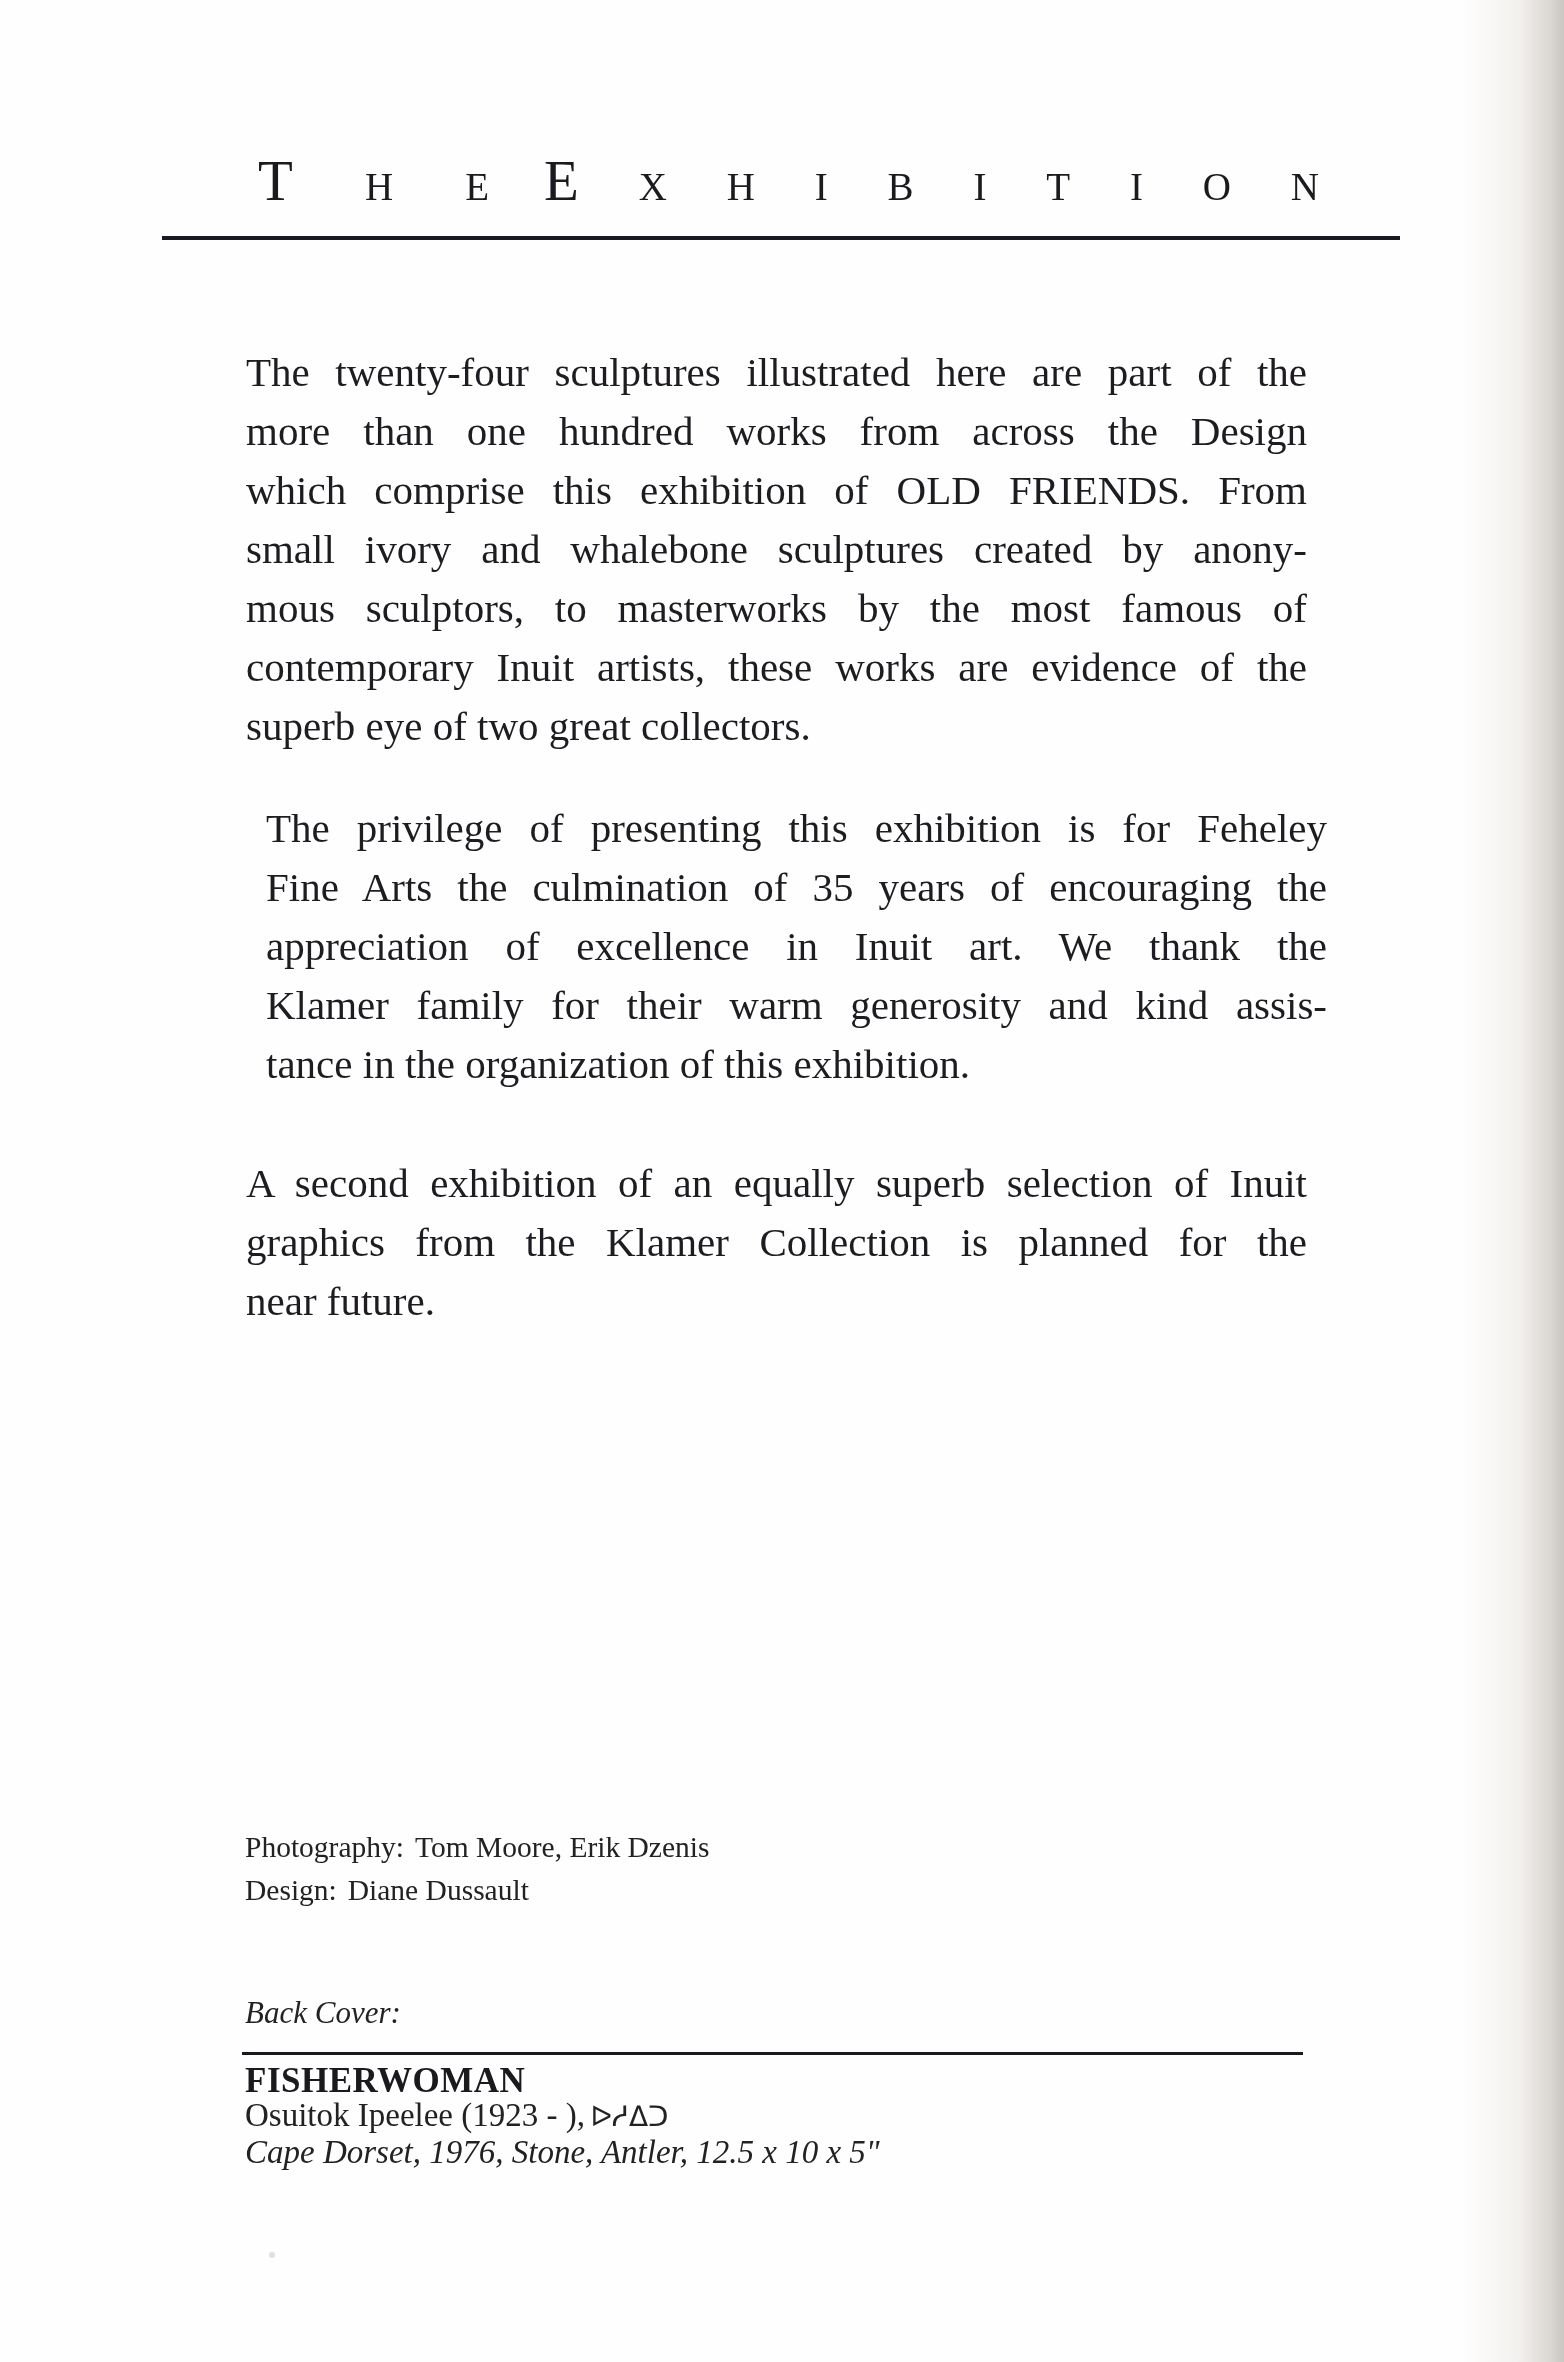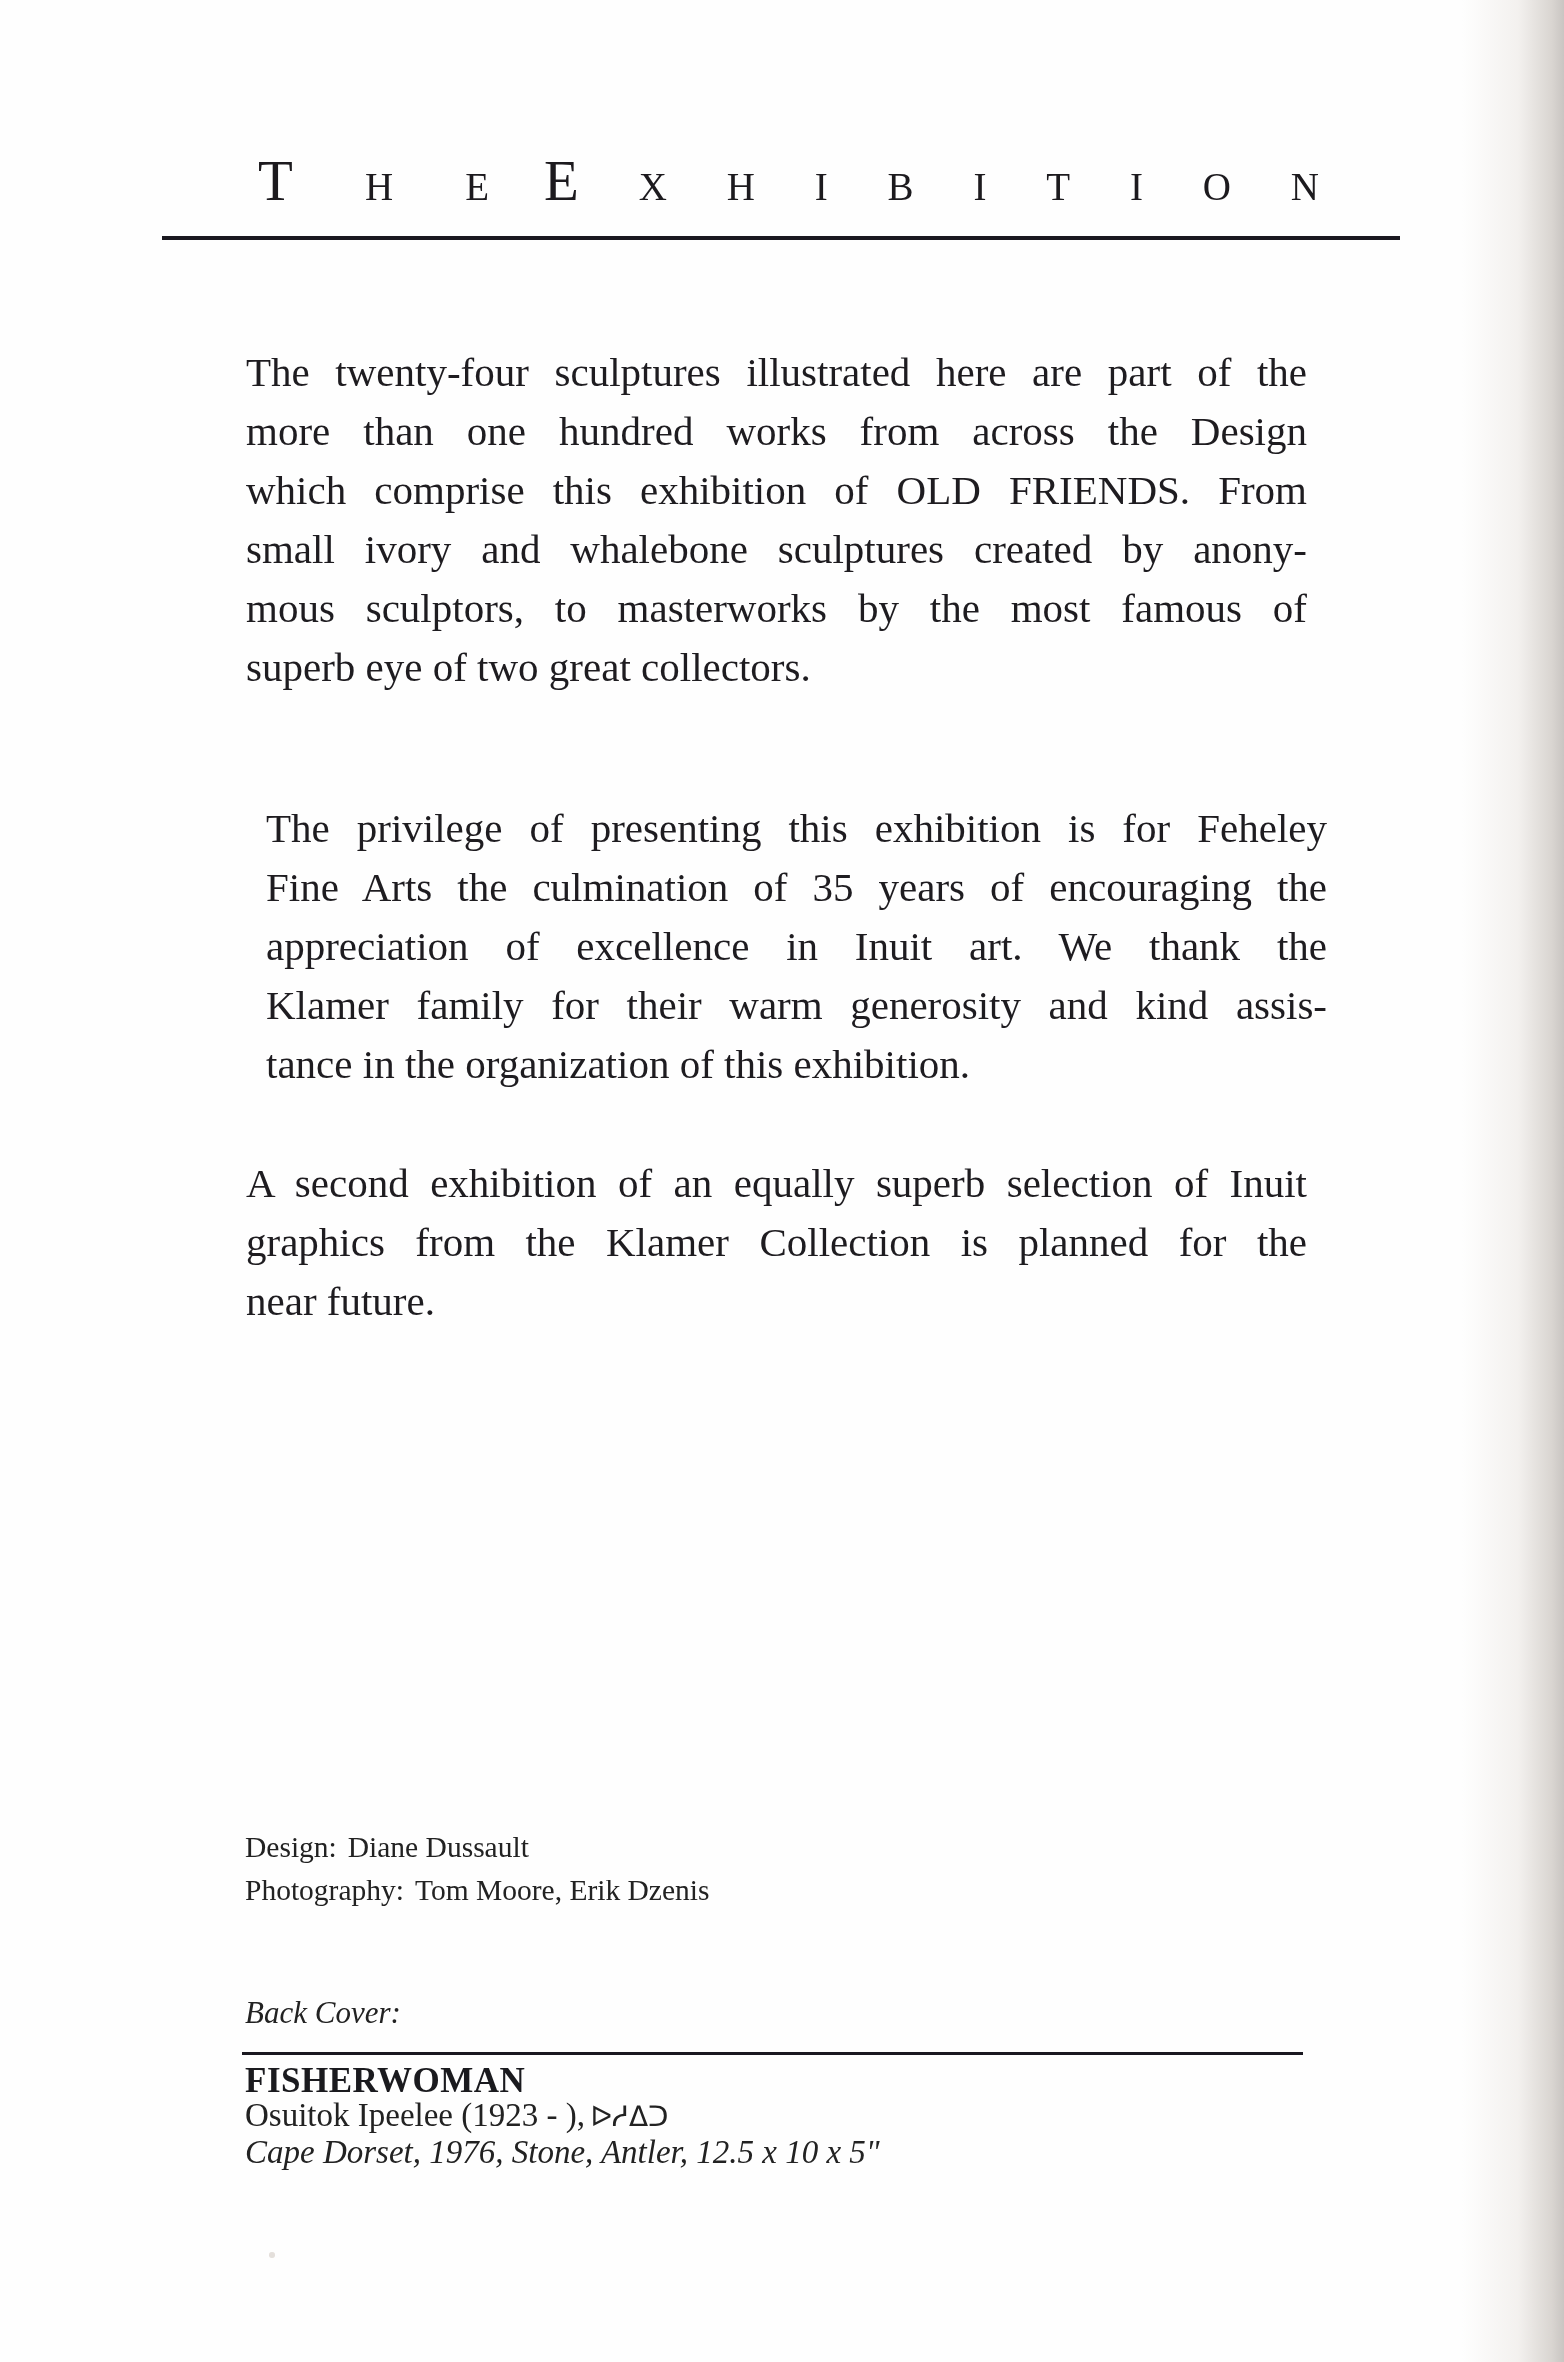--- a/index.html
+++ b/index.html
@@ -98,43 +98,44 @@
 </h1>
 
 <div class="rule-top"></div>
 
 <div class="body-text" id="p1">
   <span class="line">The twenty-four sculptures illustrated here are part of the</span>
   <span class="line">more than one hundred works from across the Design</span>
   <span class="line">which comprise this exhibition of OLD FRIENDS. From</span>
   <span class="line">small ivory and whalebone sculptures created by anony-</span>
   <span class="line">mous sculptors, to masterworks by the most famous of</span>
+  <span class="line">contemporary Inuit artists, these works are evidence of the</span>
   <span class="line last">superb eye of two great collectors.</span>
 </div>
 
 <div class="body-text" id="p2">
   <span class="line">The privilege of presenting this exhibition is for Feheley</span>
   <span class="line">Fine Arts the culmination of 35 years of encouraging the</span>
   <span class="line">appreciation of excellence in Inuit art. We thank the</span>
   <span class="line">Klamer family for their warm generosity and kind assis-</span>
   <span class="line last">tance in the organization of this exhibition.</span>
 </div>
 
 <div class="body-text" id="p3">
   <span class="line">A second exhibition of an equally superb selection of Inuit</span>
   <span class="line">graphics from the Klamer Collection is planned for the</span>
   <span class="line last">near future.</span>
 </div>
 
 <div class="credits">
   <span class="row">
-    <span class="label">Design:</span><span>Diane Dussault</span>
+    <span class="label">Photography:</span><span>Tom Moore, Erik Dzenis</span>
   </span>
   <span class="row">
-    <span class="label">Photography:</span><span>Tom Moore, Erik Dzenis</span>
+    <span class="label">Design:</span><span>Diane Dussault</span>
   </span>
 </div>
 
 <div class="caption-label">Back Cover:</div>
 <div class="rule-caption"></div>
 <div class="caption-title">FISHERWOMAN</div>
 <div class="caption-artist">
   <span>Osuitok Ipeelee (1923 - ),</span><span class="syllabics">ᐅᓱᐃᑐ</span>
 </div>
 <div class="caption-details">Cape Dorset, 1976, Stone, Antler, 12.5 x 10 x 5"</div>

